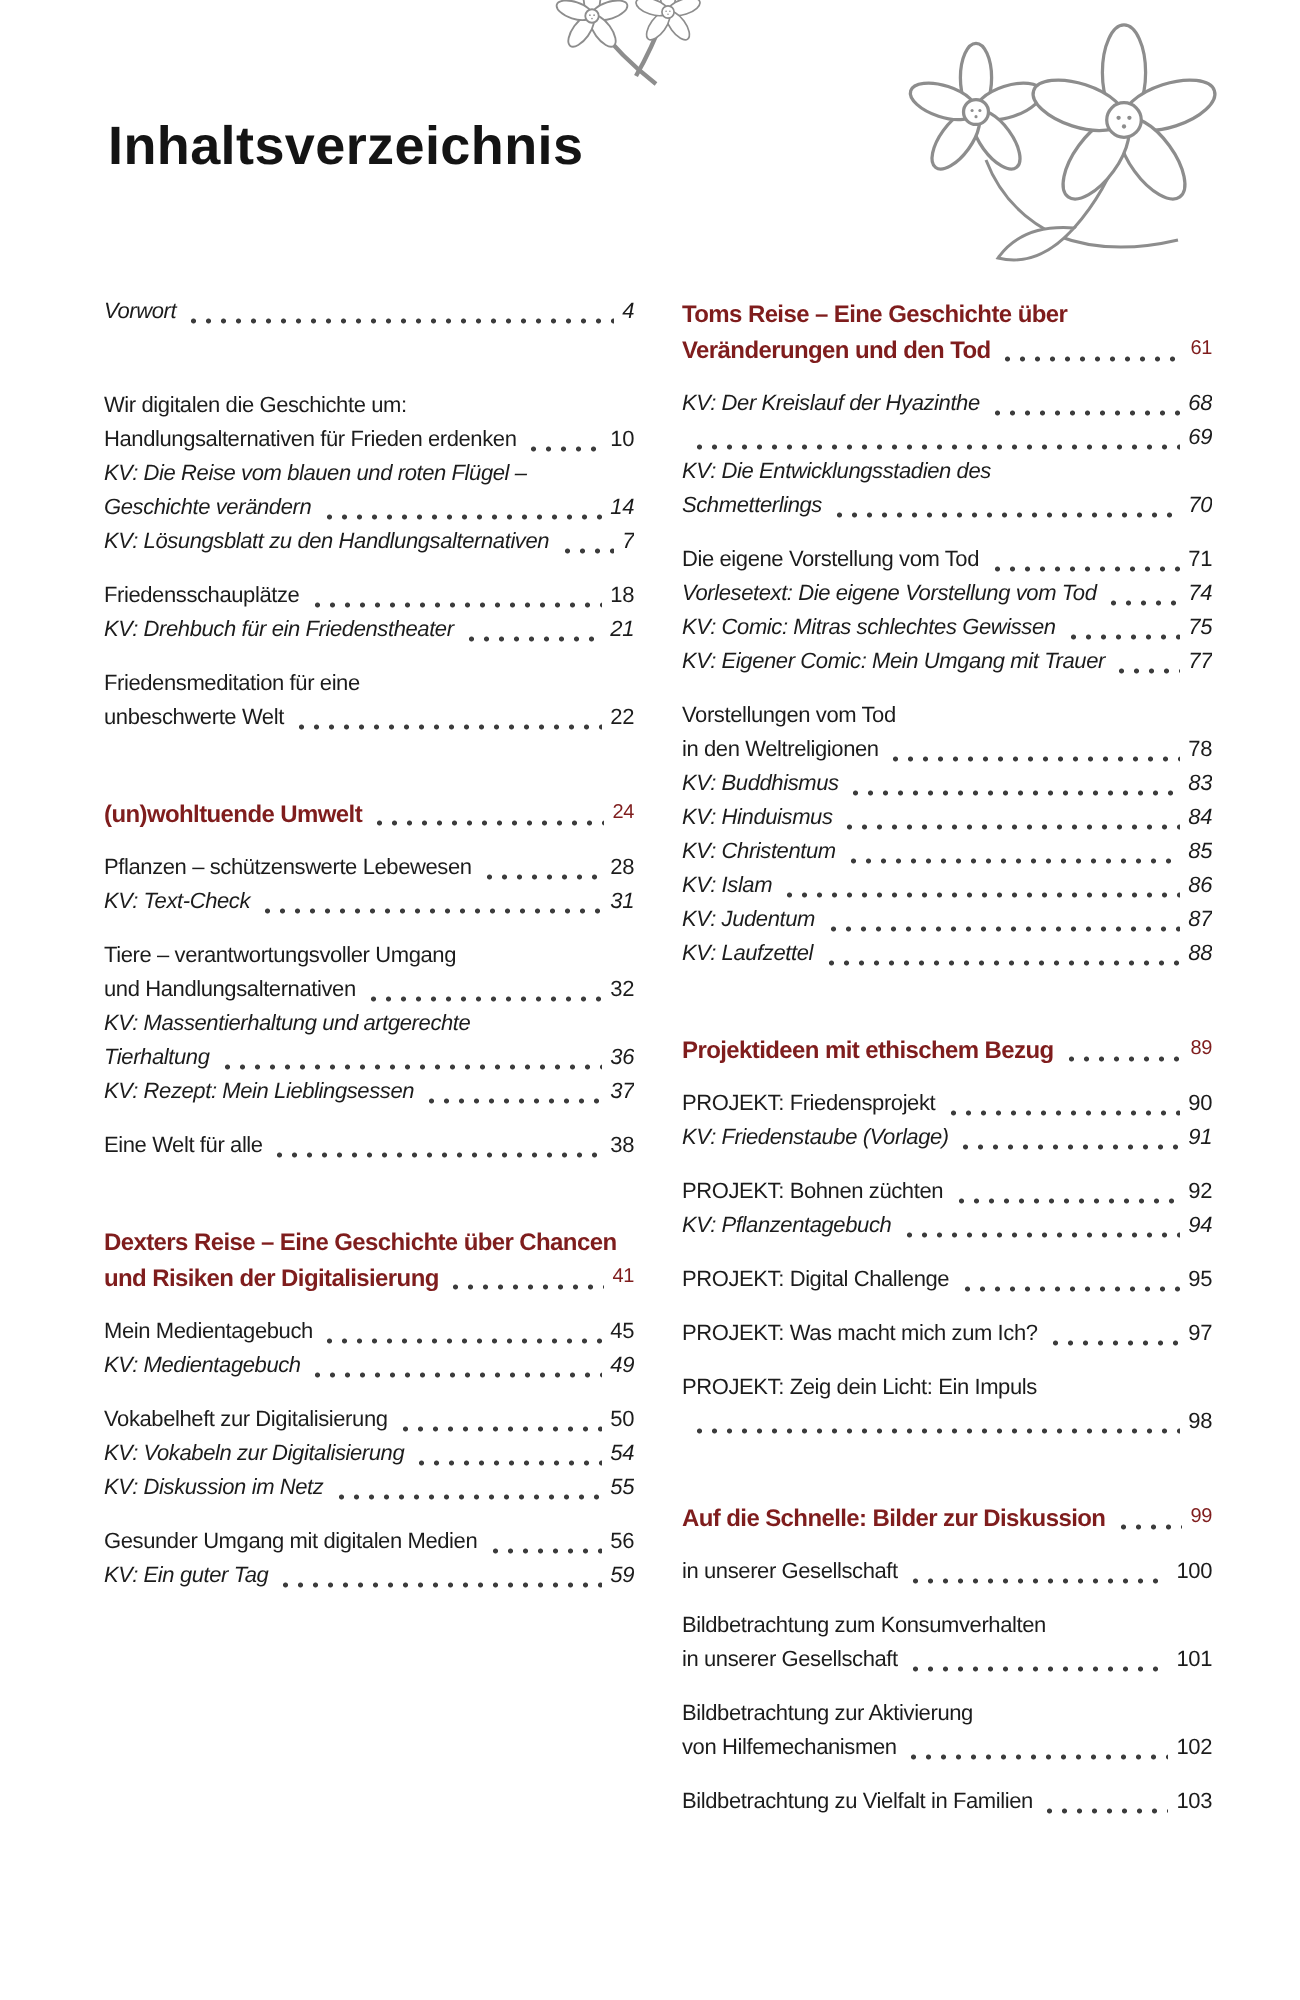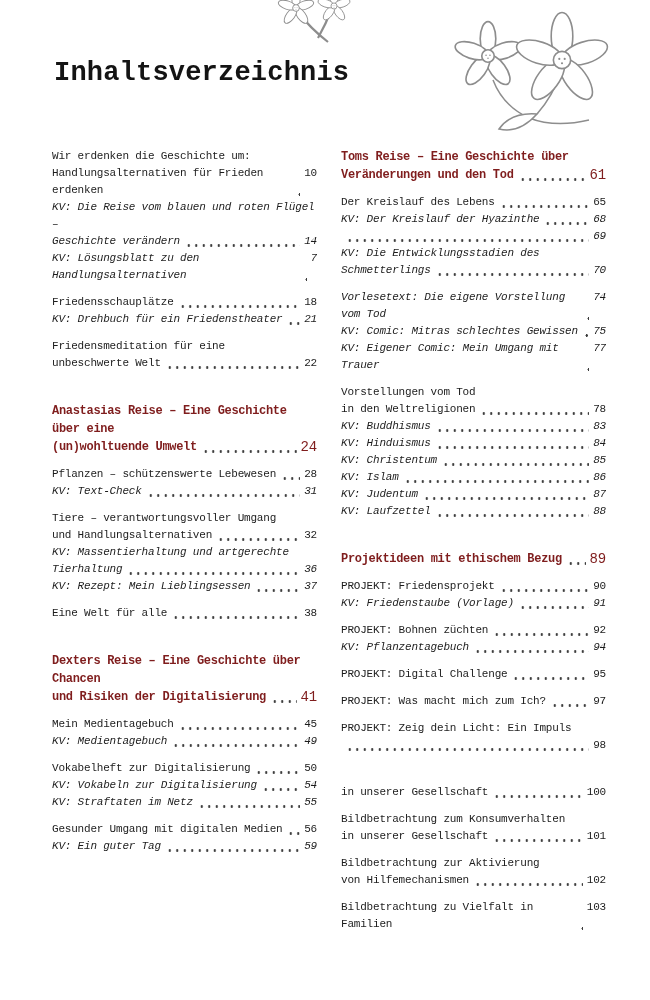--- a/index.html
+++ b/index.html
@@ -8,21 +8,20 @@
     width:650px; height:1000px;
     font-family:"Liberation Sans", sans-serif;
     color:#1c1c1c;
   }
   .page {
     position:relative;
     width:650px; height:1000px;
     overflow:hidden;
     background:#ffffff;
     padding:0 44px 0 52px;
-    font-family:Liberation Mono, monospace;
   }
   .header { position:relative; height:148px; }
   .title {
     position:absolute; left:2px; top:58px;
     font-size:27px; font-weight:bold; letter-spacing:0.2px;
     color:#141414;
   }
   .sprig { position:absolute; left:216px; top:-4px; }
   .flowers { position:absolute; right:-10px; top:8px; }
 
@@ -30,21 +29,21 @@
   .col { flex:1 1 0; min-width:0; overflow:hidden; }
 
   .toc-section + .toc-section { margin-top:30px; }
   .toc-group + .toc-group { margin-top:10px; }
 
   .heading {
     font-size:12px; font-weight:bold; line-height:18px;
     letter-spacing:-0.3px; color:#7f1d1d;
     margin-bottom:10px;
   }
-  .heading .pg { font-weight:normal; font-size:14px; letter-spacing:-0.2px; }
+  .heading .pg { font-weight:normal; font-size:10px; letter-spacing:-0.2px; }
 
   .entry { font-size:11px; line-height:17px; letter-spacing:-0.2px; }
   .entry.italic { font-style:italic; }
 
   .line { display:flex; }
   .txt { min-width:0; }
   .dots { flex:1 1 auto; min-width:8px; position:relative; margin:0 2px 0 3px; }
   .dots::after {
     content:"";
     position:absolute; left:2px; right:2px; bottom:3px; height:3px;
@@ -97,23 +96,34 @@
         </g>
         <use href="#flower5" transform="translate(121,52) scale(1.08)"></use>
       </g>
     </svg>
   </div>
 
   <div class="columns">
     <div class="col">
         <div class="toc-section">
           <div class="toc-group">
-            <div class="entry">
-              <div class="line">
-                <span class="txt">Wir erdenken die Geschichte um:</span>
+            <div class="entry italic">
+              <div class="line">
+                <span class="txt">Vorwort</span>
+                <span class="dots"></span>
+                <span class="pg">4</span>
+              </div>
+            </div>
+          </div>
+        </div>
+        <div class="toc-section">
+          <div class="toc-group">
+            <div class="entry">
+              <div class="line">
+                <span class="txt">Wir digitalen die Geschichte um:</span>
               </div>
               <div class="line">
                 <span class="txt">Handlungsalternativen für Frieden erdenken</span>
                 <span class="dots"></span>
                 <span class="pg">10</span>
               </div>
             </div>
             <div class="entry italic">
               <div class="line">
                 <span class="txt">KV: Die Reise vom blauen und roten Flügel –</span>
@@ -156,23 +166,20 @@
               <div class="line">
                 <span class="txt">unbeschwerte Welt</span>
                 <span class="dots"></span>
                 <span class="pg">22</span>
               </div>
             </div>
           </div>
         </div>
         <div class="toc-section">
           <div class="heading">
-            <div class="line">
-              <span class="txt">Anastasias Reise – Eine Geschichte über eine</span>
-            </div>
             <div class="line">
               <span class="txt">(un)wohltuende Umwelt</span>
               <span class="dots"></span>
               <span class="pg">24</span>
             </div>
           </div>
           <div class="toc-group">
             <div class="entry">
               <div class="line">
                 <span class="txt">Pflanzen – schützenswerte Lebewesen</span>
@@ -264,21 +271,21 @@
             </div>
             <div class="entry italic">
               <div class="line">
                 <span class="txt">KV: Vokabeln zur Digitalisierung</span>
                 <span class="dots"></span>
                 <span class="pg">54</span>
               </div>
             </div>
             <div class="entry italic">
               <div class="line">
-                <span class="txt">KV: Straftaten im Netz</span>
+                <span class="txt">KV: Diskussion im Netz</span>
                 <span class="dots"></span>
                 <span class="pg">55</span>
               </div>
             </div>
           </div>
           <div class="toc-group">
             <div class="entry">
               <div class="line">
                 <span class="txt">Gesunder Umgang mit digitalen Medien</span>
                 <span class="dots"></span>
@@ -301,27 +308,20 @@
             <div class="line">
               <span class="txt">Toms Reise – Eine Geschichte über</span>
             </div>
             <div class="line">
               <span class="txt">Veränderungen und den Tod</span>
               <span class="dots"></span>
               <span class="pg">61</span>
             </div>
           </div>
           <div class="toc-group">
-            <div class="entry">
-              <div class="line">
-                <span class="txt">Der Kreislauf des Lebens</span>
-                <span class="dots"></span>
-                <span class="pg">65</span>
-              </div>
-            </div>
             <div class="entry italic">
               <div class="line">
                 <span class="txt">KV: Der Kreislauf der Hyazinthe</span>
                 <span class="dots"></span>
                 <span class="pg">68</span>
               </div>
             </div>
             <div class="entry italic">
               <div class="line">
                 <span class="dots"></span>
@@ -333,20 +333,27 @@
                 <span class="txt">KV: Die Entwicklungsstadien des</span>
               </div>
               <div class="line">
                 <span class="txt">Schmetterlings</span>
                 <span class="dots"></span>
                 <span class="pg">70</span>
               </div>
             </div>
           </div>
           <div class="toc-group">
+            <div class="entry">
+              <div class="line">
+                <span class="txt">Die eigene Vorstellung vom Tod</span>
+                <span class="dots"></span>
+                <span class="pg">71</span>
+              </div>
+            </div>
             <div class="entry italic">
               <div class="line">
                 <span class="txt">Vorlesetext: Die eigene Vorstellung vom Tod</span>
                 <span class="dots"></span>
                 <span class="pg">74</span>
               </div>
             </div>
             <div class="entry italic">
               <div class="line">
                 <span class="txt">KV: Comic: Mitras schlechtes Gewissen</span>
@@ -481,20 +488,27 @@
                 <span class="txt">PROJEKT: Zeig dein Licht: Ein Impuls</span>
               </div>
               <div class="line">
                 <span class="dots"></span>
                 <span class="pg">98</span>
               </div>
             </div>
           </div>
         </div>
         <div class="toc-section">
+          <div class="heading">
+            <div class="line">
+              <span class="txt">Auf die Schnelle: Bilder zur Diskussion</span>
+              <span class="dots"></span>
+              <span class="pg">99</span>
+            </div>
+          </div>
           <div class="toc-group">
             <div class="entry">
               <div class="line">
                 <span class="txt">in unserer Gesellschaft</span>
                 <span class="dots"></span>
                 <span class="pg">100</span>
               </div>
             </div>
           </div>
           <div class="toc-group">

